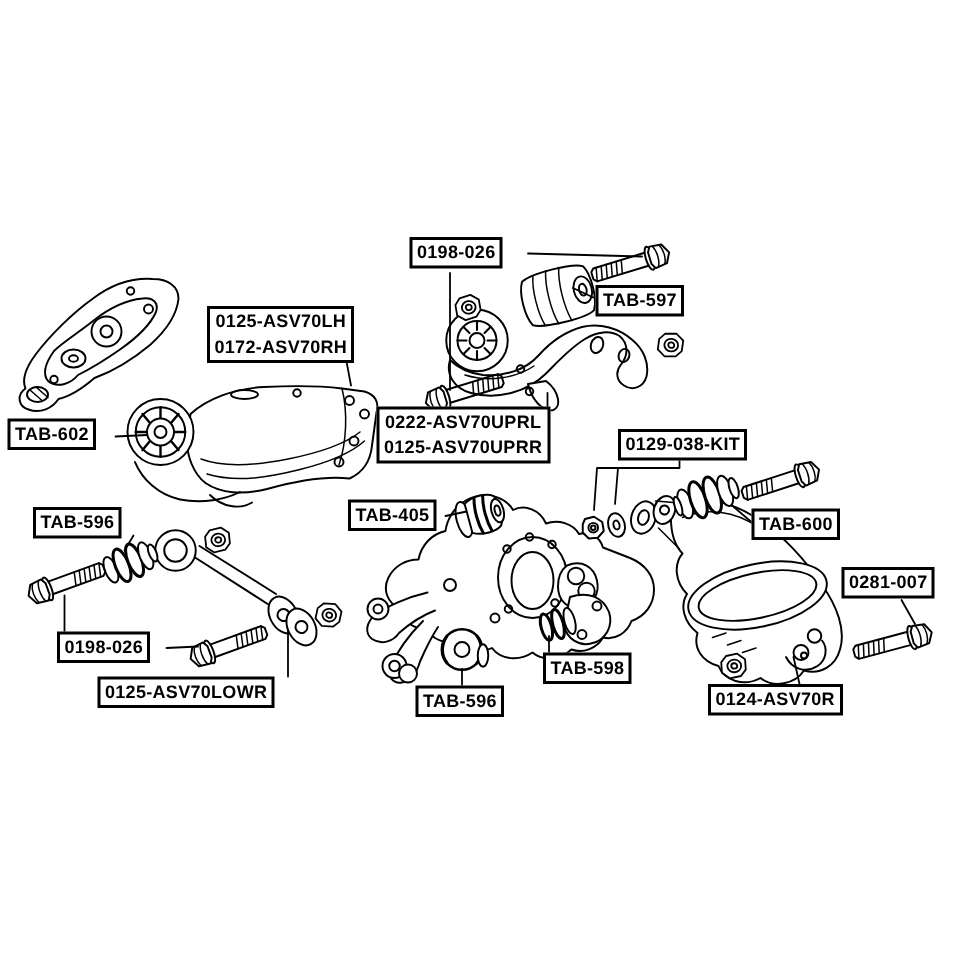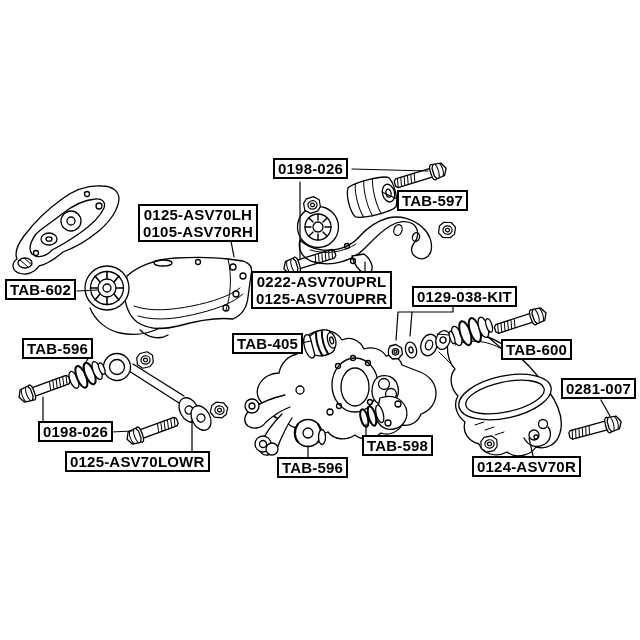--- a/index.html
+++ b/index.html
@@ -1,20 +1,20 @@
 <!DOCTYPE html>
 <html><head>
 <meta charset="utf-8">
 <style>
   html,body{margin:0;padding:0;background:#fff;}
   .stage{position:relative;width:640px;height:640px;background:#fff;overflow:hidden;
          font-family:"Liberation Sans",sans-serif;}
   .stage svg{position:absolute;left:0;top:0;}
   .lbl{position:absolute;z-index:2;background:#fff;border:2px solid #000;color:#000;
-       padding:0 3px;font-weight:bold;font-size:15px;line-height:17px;
+       padding:0 3px;font-weight:bold;font-size:12px;line-height:17px;
        white-space:nowrap;text-align:center;letter-spacing:0.2px;}
 </style>
 </head>
 <body>
 
 <div class="stage">
 
 <svg width="640" height="640" viewBox="0 0 640 640">
   <defs>
     <g id="bolt" stroke="#000" stroke-width="1.3" fill="#fff">
@@ -239,21 +239,21 @@
 </svg>
 
   <div class="lbl" style="left:273px;top:158px">
     <div>0198-026</div>
   </div>
   <div class="lbl" style="left:397px;top:190px">
     <div>TAB-597</div>
   </div>
   <div class="lbl" style="left:138px;top:204px">
     <div>0125-ASV70LH</div>
-    <div>0105-ASV70RH</div>
+    <div>0172-ASV70RH</div>
   </div>
   <div class="lbl" style="left:5px;top:279px">
     <div>TAB-602</div>
   </div>
   <div class="lbl" style="left:251px;top:271px">
     <div>0222-ASV70UPRL</div>
     <div>0125-ASV70UPRR</div>
   </div>
   <div class="lbl" style="left:412px;top:286px">
     <div>0129-038-KIT</div>

